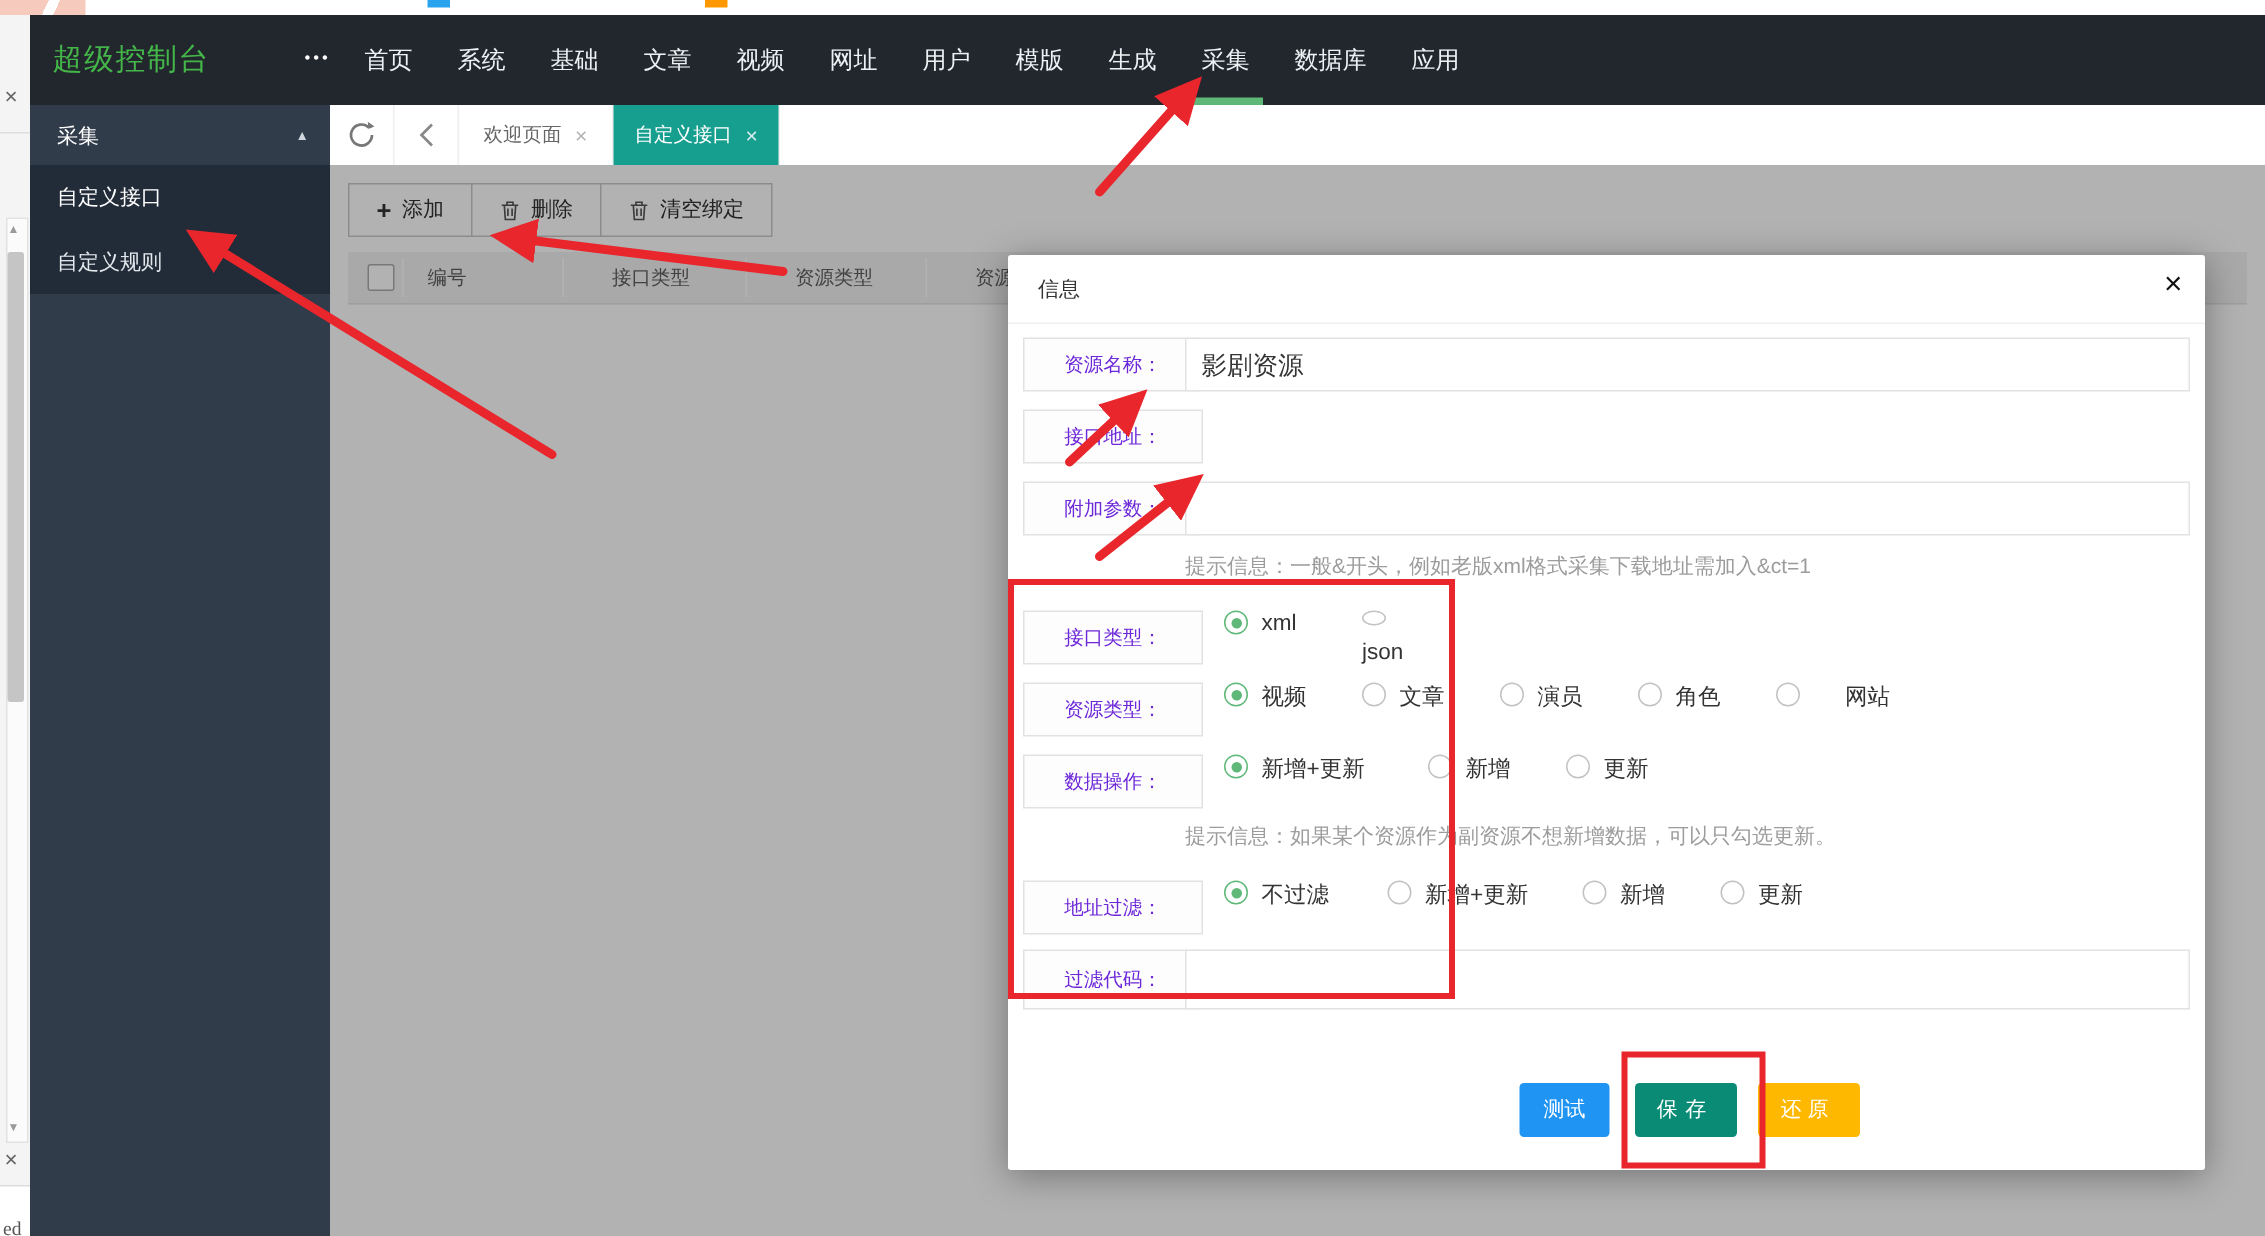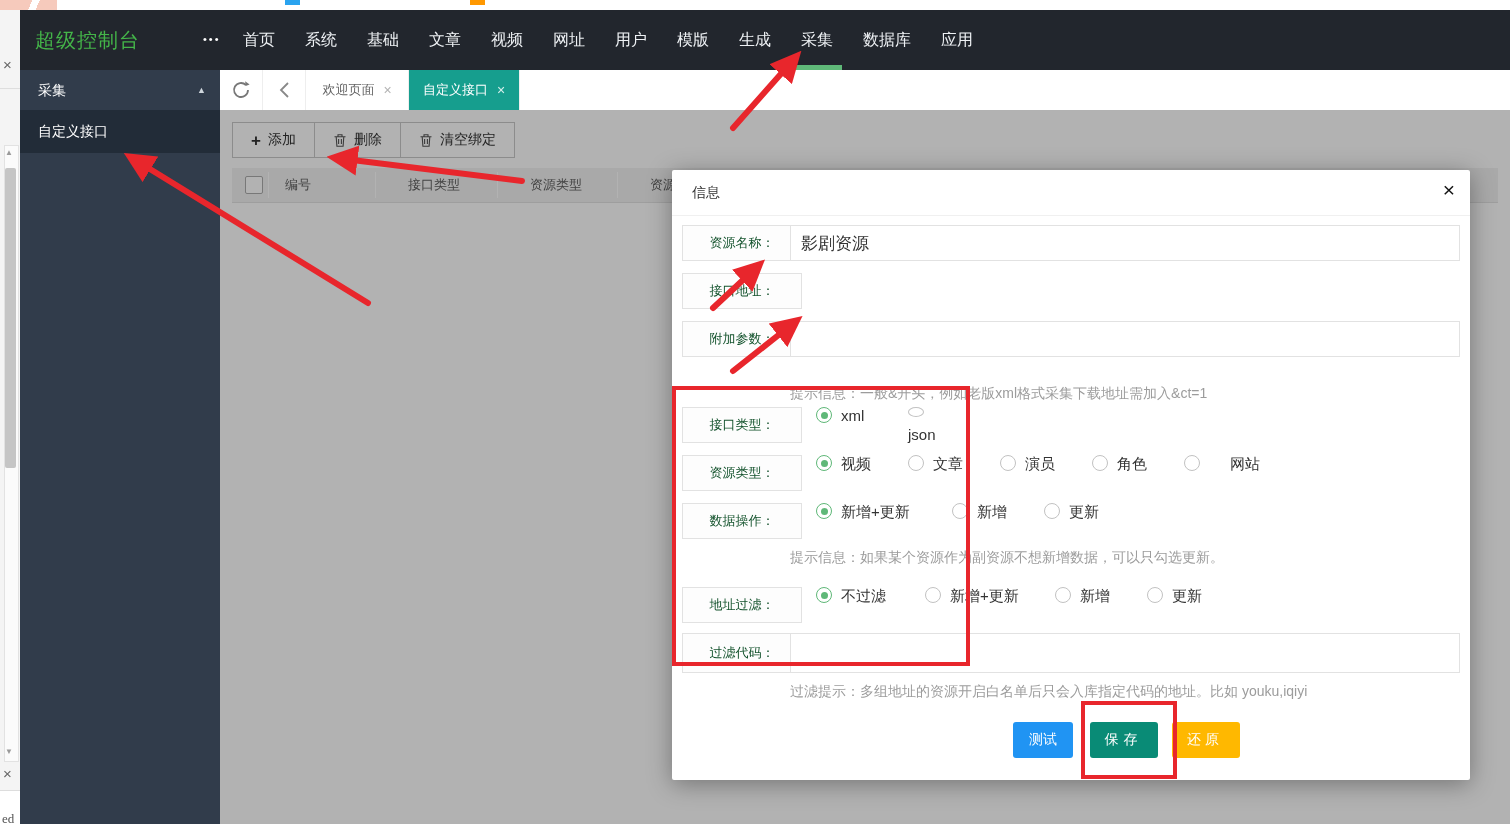--- a/index.html
+++ b/index.html
@@ -59,21 +59,21 @@
   #dim{position:absolute;left:0;top:0;right:0;bottom:0;background:rgba(0,0,0,0.30);z-index:10;}
 
   
   #modal{left:672px;top:170px;width:798px;height:610px;background:#fff;z-index:20;border-radius:2px;
          box-shadow:0 4px 24px rgba(0,0,0,.35);}
   #modal-title{position:absolute;left:20px;top:0;line-height:45px;font-size:14px;color:#333;}
   #modal-close{position:absolute;right:15px;top:8px;font-size:21px;color:#111;font-weight:300;cursor:pointer;}
   #modal-hr{position:absolute;left:0;top:45px;width:798px;border-top:1px solid #f0f0f0;}
   .mrow{position:absolute;left:10px;right:10px;height:36px;}
   .mlabel{position:absolute;left:0;top:0;width:120px;height:36px;box-sizing:border-box;border:1px solid #e2e2e2;
-          background:#fdfdfd;text-align:center;line-height:34px;font-size:13px;color:#14532d;}
+          background:#fdfdfd;text-align:center;line-height:34px;font-size:13px;color:#6d28d9;}
   .minput{position:absolute;left:108px;right:0;top:0;height:36px;box-sizing:border-box;border:1px solid #e2e2e2;
           background:#fff;padding:0 10px;font-size:15px;color:#333;outline:none;
           font-family:"Liberation Mono","DejaVu Serif",serif;}
   #inp-name{font-size:17px;}
   .mhint{position:absolute;left:118px;font-size:14px;color:#9c9c9c;line-height:16px;}
   .opt{position:absolute;top:0;height:36px;display:flex;gap:9px;cursor:pointer;}
   .radio{width:14px;height:14px;border:1px solid #c2c2c2;border-radius:50%;background:#fff;display:flex;align-items:center;justify-content:center;}
   .opt.sel .radio{border-color:#5FB878;}
   .opt.sel .radio i{width:7px;height:7px;border-radius:50%;background:#5FB878;}
   .opt-label{font-size:15px;color:#333;}
@@ -127,20 +127,21 @@
     </div>
   </div>
 
   <div class="abs" id="sidebar">
     <div id="sidebar-header">
       <span>采集</span>
       <span id="sidebar-collapse">▲</span>
     </div>
     <div id="sidebar-items">
       <div class="side-item">自定义接口</div>
+      <div class="side-item">自定义规则</div>
     </div>
   </div>
 
   <div class="abs" id="tabbar">
     <div class="tab-tool">
       <svg width="22" height="22" viewBox="0 0 22 22">
         <path d="M18 11a7 7 0 1 1-2.1-5" fill="none" stroke="#777" stroke-width="1.8"></path>
         <path d="M15.2 2.2 15.6 7l4-1.6z" fill="#777"></path>
       </svg>
     </div>
@@ -201,21 +202,21 @@
       <div class="mlabel">资源名称：</div>
       <input class="minput" id="inp-name" value="影剧资源" style="">
     </div>
     <div class="mrow" style="top:103px;">
       <div class="mlabel">接口地址：</div>
     </div>
     <div class="mrow" style="top:151px;">
       <div class="mlabel">附加参数：</div>
       <input class="minput" value="" style="">
     </div>
-    <div class="mhint" style="top:215px;text-align:right;">提示信息：一般&amp;开头，例如老版xml格式采集下载地址需加入&amp;ct=1</div>
+    <div class="mhint" style="top:199px;text-align:right;">提示信息：一般&amp;开头，例如老版xml格式采集下载地址需加入&amp;ct=1</div>
 
     <div class="mrow" style="top:237px;">
       <div class="mlabel">接口类型：</div>
       <div class="opt sel" style="left:134px;">
         <span class="radio">
             <i></i>
           </span>
         <span class="opt-label">xml</span>
       </div>
       <div class="opt" style="left:226px;flex-direction:column;">
@@ -308,21 +309,20 @@
             <i></i>
           </span>
         <span class="opt-label">更新</span>
       </div>
     </div>
 
     <div class="mrow" style="top:463px;height:40px;">
       <div class="mlabel" style="height:40px;line-height:38px;">过滤代码：</div>
       <input class="minput" style="height: 40px;" value="">
     </div>
-    <div class="mhint" style="top:513px;">过滤提示：多组地址的资源开启白名单后只会入库指定代码的地址。比如 youku,iqiyi</div>
 
     <button class="mbtn" style="left:341px;width:60px;background:#2094F3;">测试</button>
     <button class="mbtn" style="left:418px;width:68px;background:#098B76;letter-spacing:5px;padding-left:5px;">保存</button>
     <button class="mbtn" style="left:500px;width:68px;background:#FFB800;letter-spacing:4px;padding-left:4px;">还原</button>
   </div>
 
   <svg class="abs" id="anno-svg" width="1510" height="824" viewBox="0 0 1510 824">
     <defs>
       <marker id="ah" markerWidth="5.2" markerHeight="5" refX="3.6" refY="2.5" orient="auto">
         <path d="M0,0 L5.2,2.5 L0,5 z" fill="#E8262C"></path>

